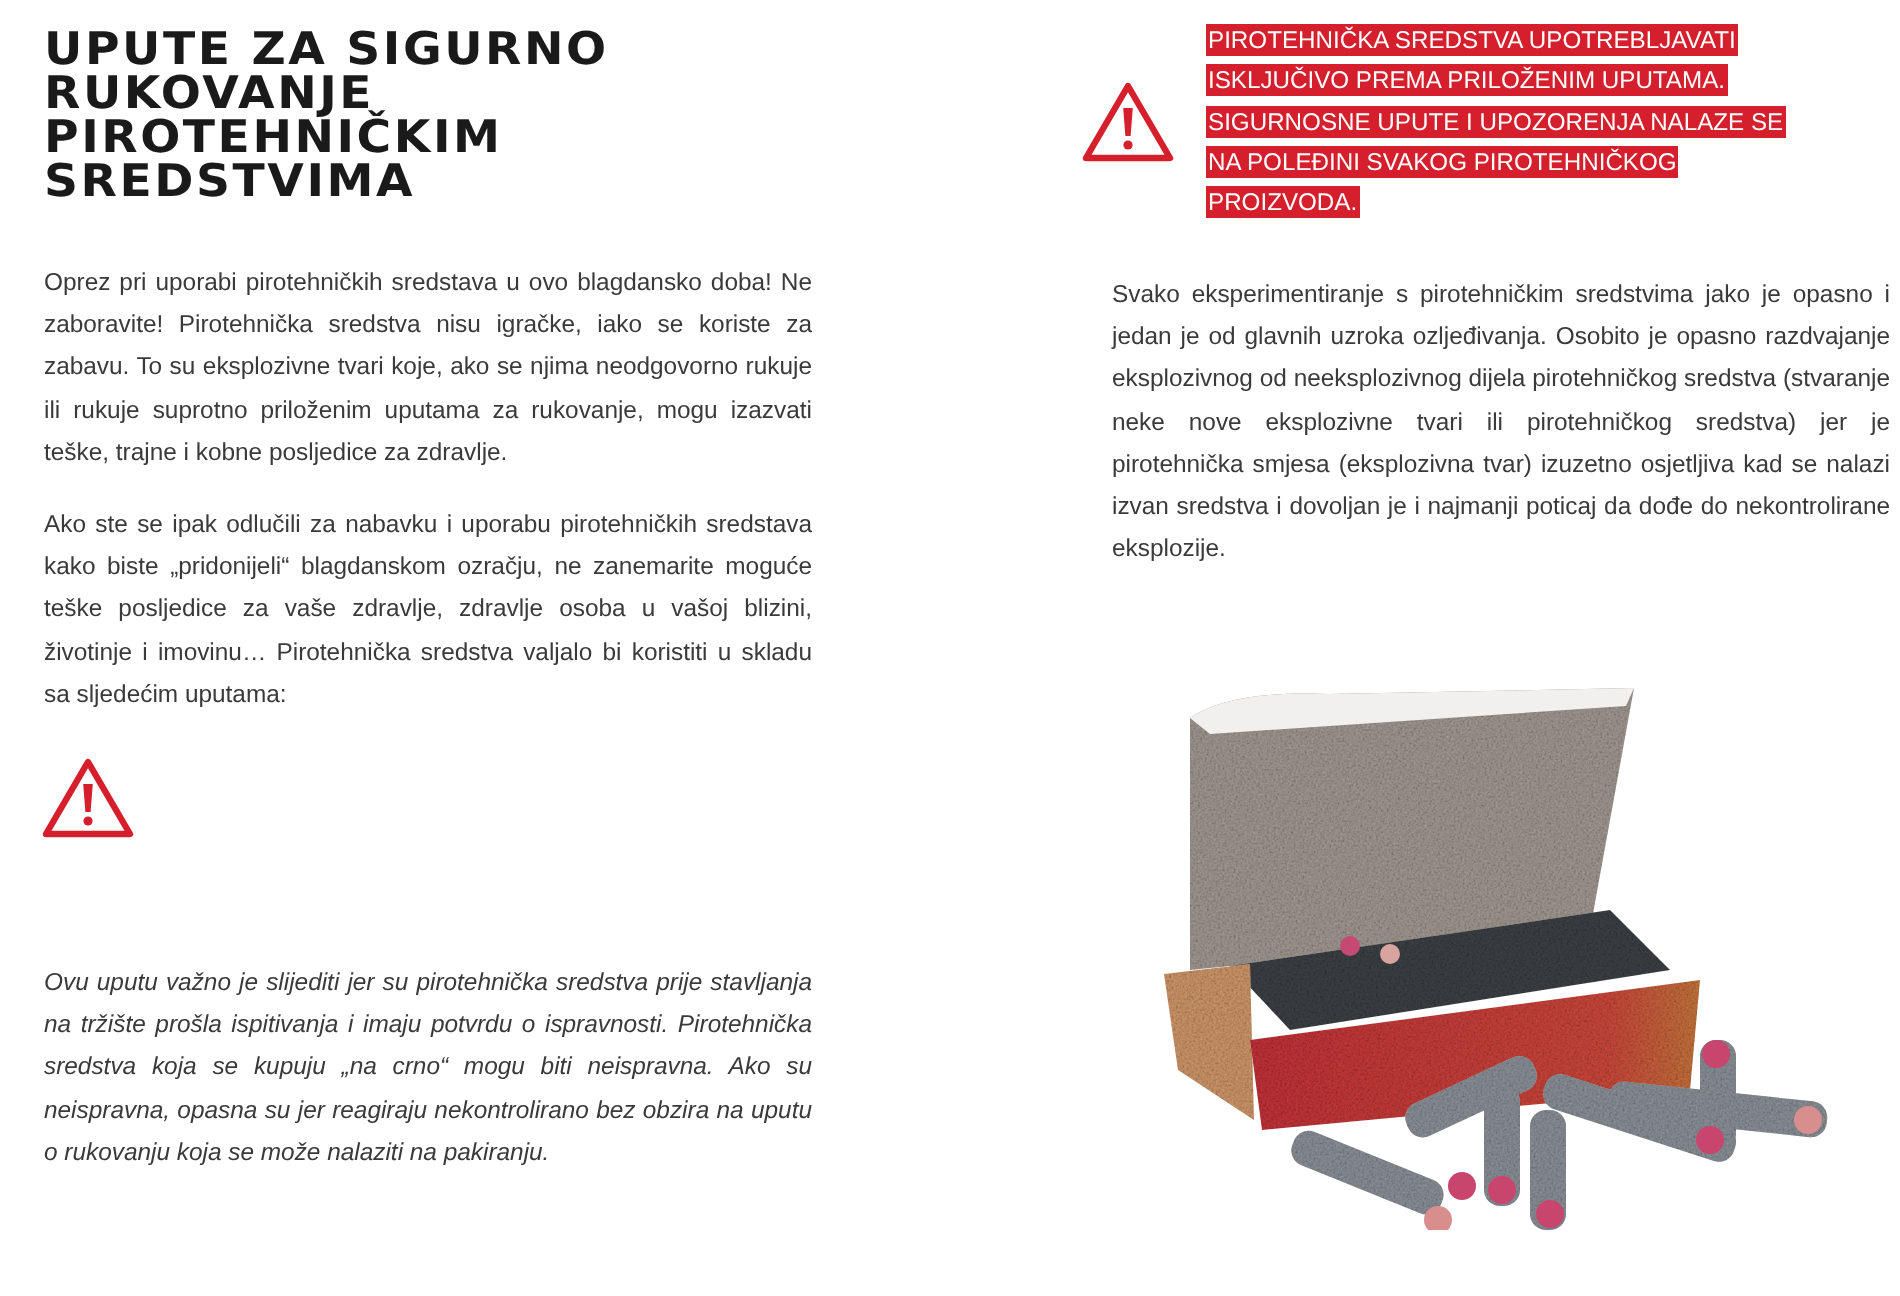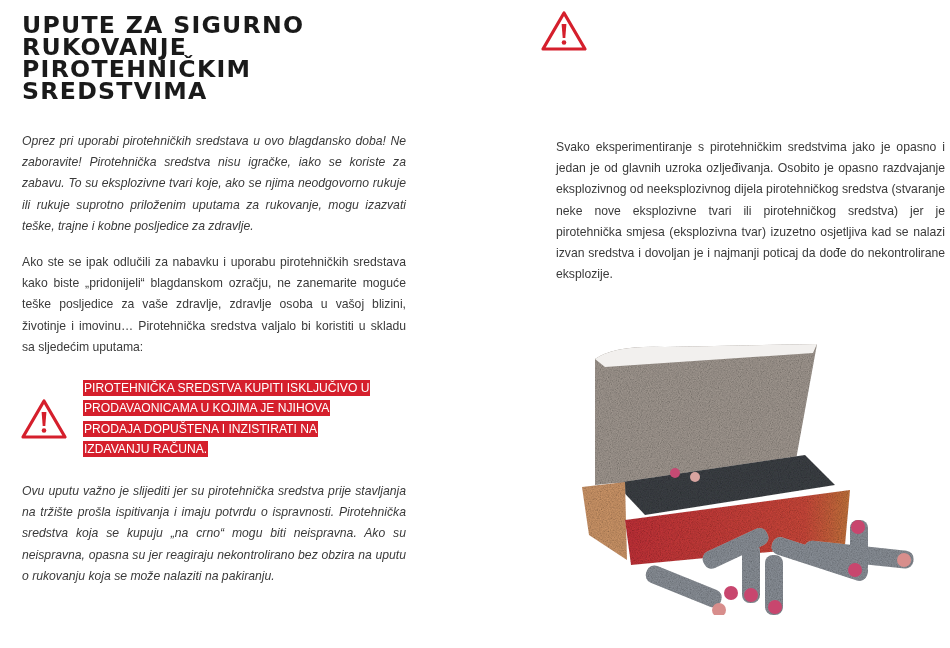--- a/index.html
+++ b/index.html
@@ -7,21 +7,21 @@
     .title {
       position: absolute; left: 22px; top: 14px; margin: 0;
       font-family: "DejaVu Sans", sans-serif; font-weight: 900; font-size: 22.5px;
       line-height: 22px; letter-spacing: 1.2px; color: #1a1a1a; text-transform: uppercase;
       transform: scaleX(1.05); transform-origin: left top; width: 300px;
     }
     .para {
       position: absolute; margin: 0; font-size: 12.2px; line-height: 21.2px; color: #3a3a3a;
       text-align: justify; text-align-last: left; hyphens: none;
     }
-    .p1 { left: 22px; top: 131px; width: 384px; font-style: italic; }
+    .p1 { left: 22px; top: 131px; width: 384px; }
     .p2 { left: 22px; top: 252px; width: 384px; }
     .p3 { left: 22px; top: 481px; width: 384px; font-style: italic; }
     .p4 { left: 556px; top: 137px; width: 389px; }
     .warn {
       position: absolute; display: flex; align-items: center;
     }
     .w1 { left: 20px; top: 378px; }
     .w2 { left: 540px; top: 10px; }
     .warn-icon { width: 48px; height: 42px; flex: none; margin-right: 15px; }
     .warn-text { line-height: 20.3px; font-size: 12.1px; font-family: "Liberation Sans", sans-serif; }
@@ -40,31 +40,31 @@
 
 <p class="para p1">Oprez pri uporabi pirotehničkih sredstava u ovo blagdansko doba! Ne zaboravite! Pirotehnička sredstva nisu igračke, iako se koriste za zabavu. To su eksplozivne tvari koje, ako se njima neodgovorno rukuje ili rukuje suprotno priloženim uputama za rukovanje, mogu izazvati teške, trajne i kobne posljedice za zdravlje.</p>
 <p class="para p2">Ako ste se ipak odlučili za nabavku i uporabu pirotehničkih sredstava kako biste „pridonijeli“ blagdanskom ozračju, ne zanemarite moguće teške posljedice za vaše zdravlje, zdravlje osoba u vašoj blizini, životinje i imovinu… Pirotehnička sredstva valjalo bi koristiti u skladu sa sljedećim uputama:</p>
 
 <div class="warn w1">
   <svg class="warn-icon" viewBox="0 0 48 42">
     <path d="M24 3 L45 39 L3 39 Z" fill="none" stroke="#d51f2c" stroke-width="3.2" stroke-linejoin="round"></path>
     <path d="M21.6 14 L26.4 14 L25.3 28 L22.7 28 Z" fill="#d51f2c"></path>
     <circle cx="24" cy="32.5" r="2.3" fill="#d51f2c"></circle>
   </svg>
-  <div class="warn-text"><span>Pirotehnička sredstva kupiti isključivo u prodavaonicama u kojima je njihova prodaja dopuštena i inzistirati na izdavanju računa.</span></div>
 </div>
 
 <p class="para p3">Ovu uputu važno je slijediti jer su pirotehnička sredstva prije stavljanja na tržište prošla ispitivanja i imaju potvrdu o ispravnosti. Pirotehnička sredstva koja se kupuju „na crno“ mogu biti neispravna. Ako su neispravna, opasna su jer reagiraju nekontrolirano bez obzira na uputu o rukovanju koja se može nalaziti na pakiranju.</p>
 
 <div class="warn w2">
   <svg class="warn-icon" viewBox="0 0 48 42">
     <path d="M24 3 L45 39 L3 39 Z" fill="none" stroke="#d51f2c" stroke-width="3.2" stroke-linejoin="round"></path>
     <path d="M21.6 14 L26.4 14 L25.3 28 L22.7 28 Z" fill="#d51f2c"></path>
     <circle cx="24" cy="32.5" r="2.3" fill="#d51f2c"></circle>
   </svg>
+  <div class="warn-text"><span>Pirotehnička sredstva upotrebljavati isključivo prema priloženim uputama. Sigurnosne upute i upozorenja nalaze se na poleđini svakog pirotehničkog proizvoda.</span></div>
 </div>
 
 <p class="para p4">Svako eksperimentiranje s pirotehničkim sredstvima jako je opasno i jedan je od glavnih uzroka ozljeđivanja. Osobito je opasno razdvajanje eksplozivnog od neeksplozivnog dijela pirotehničkog sredstva (stvaranje neke nove eksplozivne tvari ili pirotehničkog sredstva) jer je pirotehnička smjesa (eksplozivna tvar) izuzetno osjetljiva kad se nalazi izvan sredstva i dovoljan je i najmanji poticaj da dođe do nekontrolirane eksplozije.</p>
 
 <svg class="photo" viewBox="0 0 380 300">
   <defs>
     <filter id="grain" x="0" y="0" width="100%" height="100%">
       <feTurbulence type="fractalNoise" baseFrequency="0.9" numOctaves="2" result="n"></feTurbulence>
       <feColorMatrix type="saturate" values="0"></feColorMatrix>
       <feComposite in2="SourceGraphic" operator="in"></feComposite>

